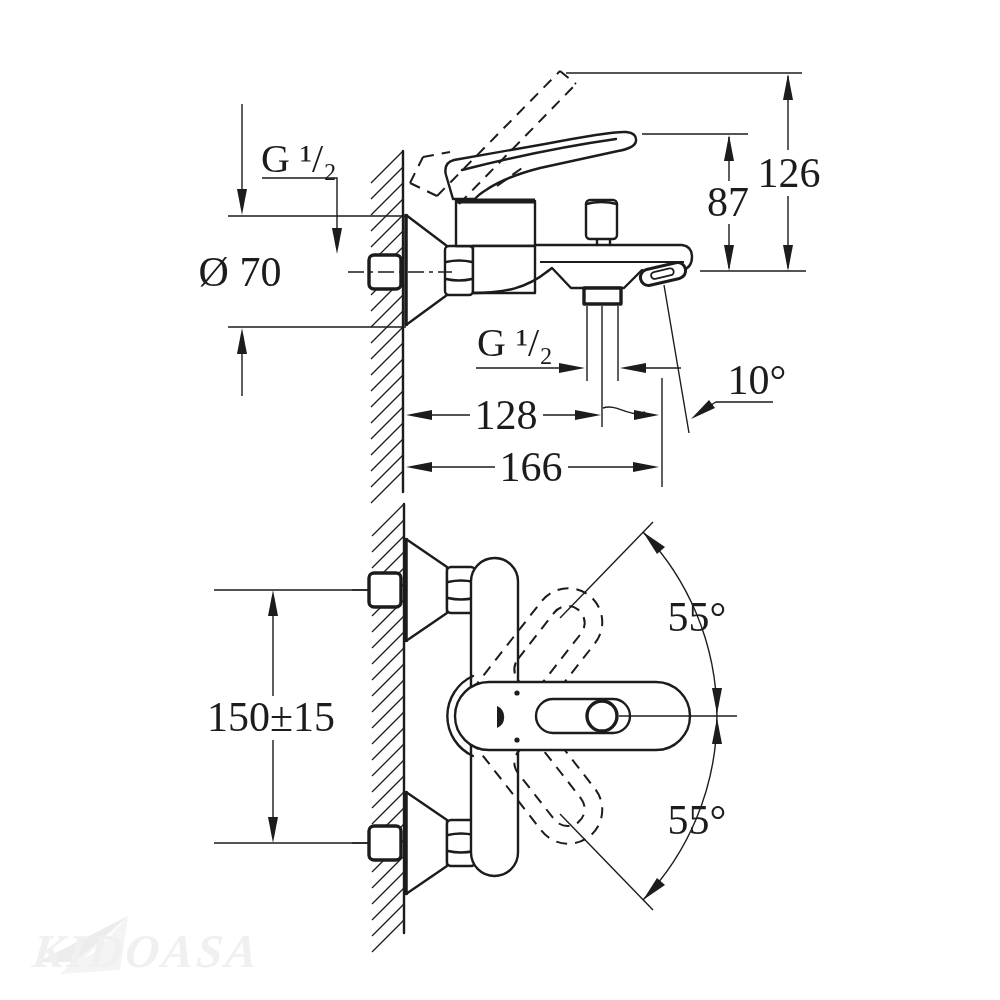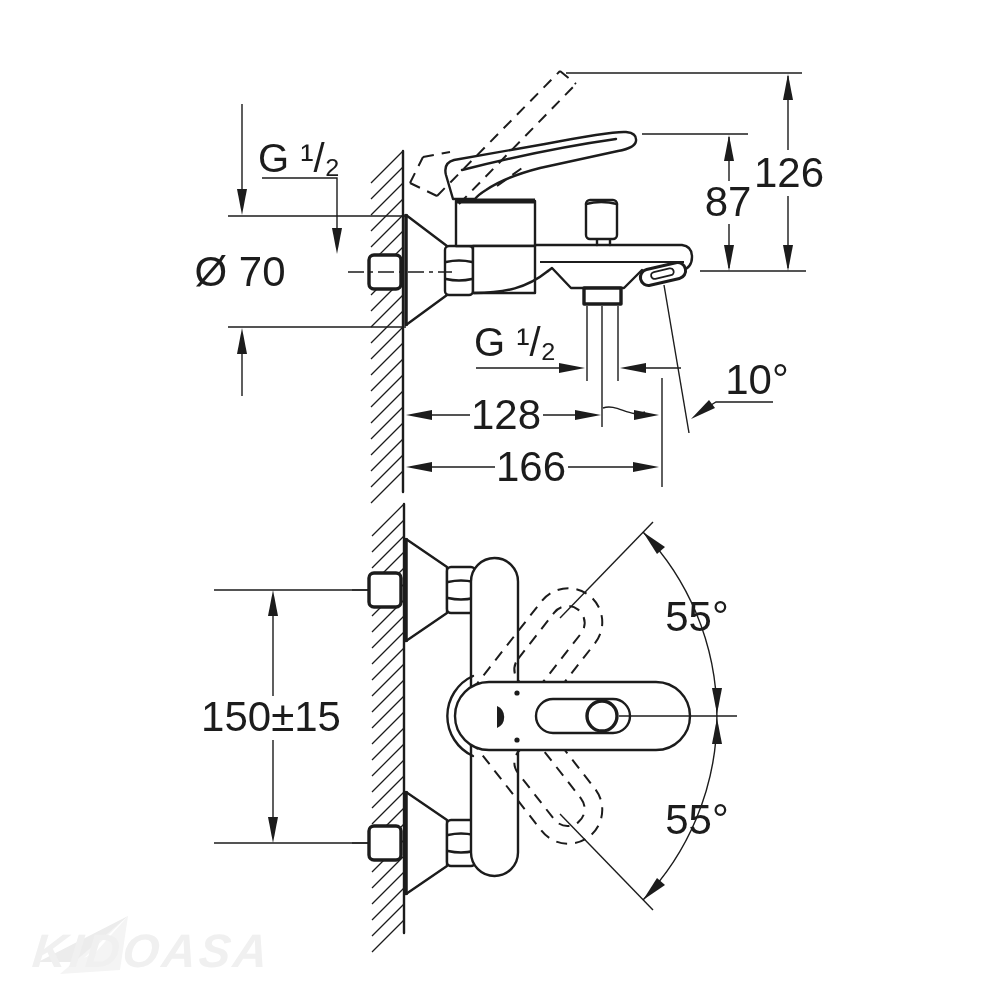--- a/index.html
+++ b/index.html
@@ -1,17 +1,17 @@
 <!DOCTYPE html>
 <html><head>
 <meta charset="utf-8">
 <style>
   html,body{margin:0;padding:0;background:#fff;}
   .stage{position:relative;width:1000px;height:1000px;background:#ffffff;overflow:hidden;
-         font-family:Liberation Sans, sans-serif;}
+         font-family:Liberation Serif, serif;}
   svg{display:block}
   .ln   {stroke:#1c1c1c;stroke-width:2.4;fill:none;stroke-linecap:round;stroke-linejoin:round;}
   .lnw  {stroke:#1c1c1c;stroke-width:2.4;fill:#ffffff;stroke-linejoin:round;}
   .bold {stroke:#1c1c1c;stroke-width:3.4;fill:#ffffff;stroke-linejoin:round;}
   .thin {stroke:#1c1c1c;stroke-width:1.4;fill:none;stroke-linecap:butt;}
   .hatch{stroke:#1c1c1c;stroke-width:1.3;fill:none;}
   .dash {stroke:#1c1c1c;stroke-width:2;fill:none;stroke-dasharray:11 8;stroke-linecap:butt;}
   .cline{stroke:#1c1c1c;stroke-width:1.3;fill:none;stroke-dasharray:16 5 4 5;}
   .arr  {fill:#1c1c1c;stroke:none;}
   .dimtext{font-size:42px;fill:#1c1c1c;}

